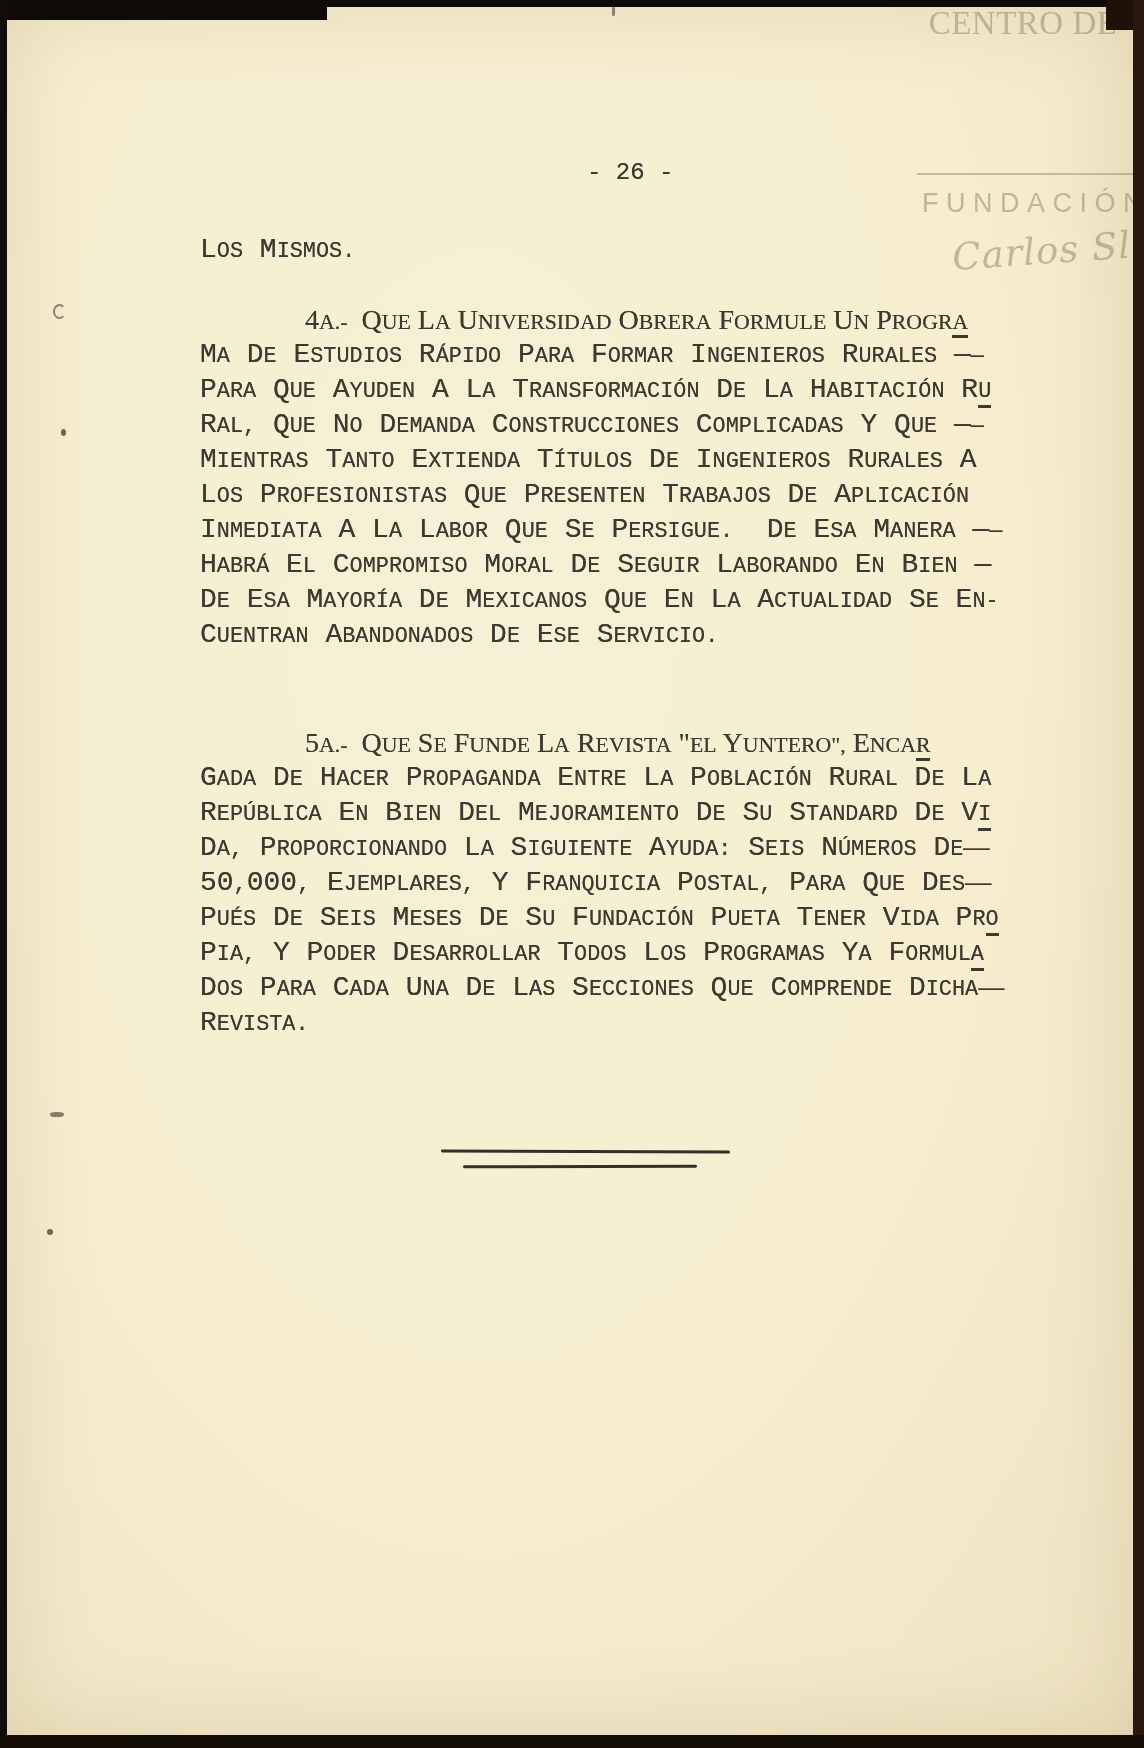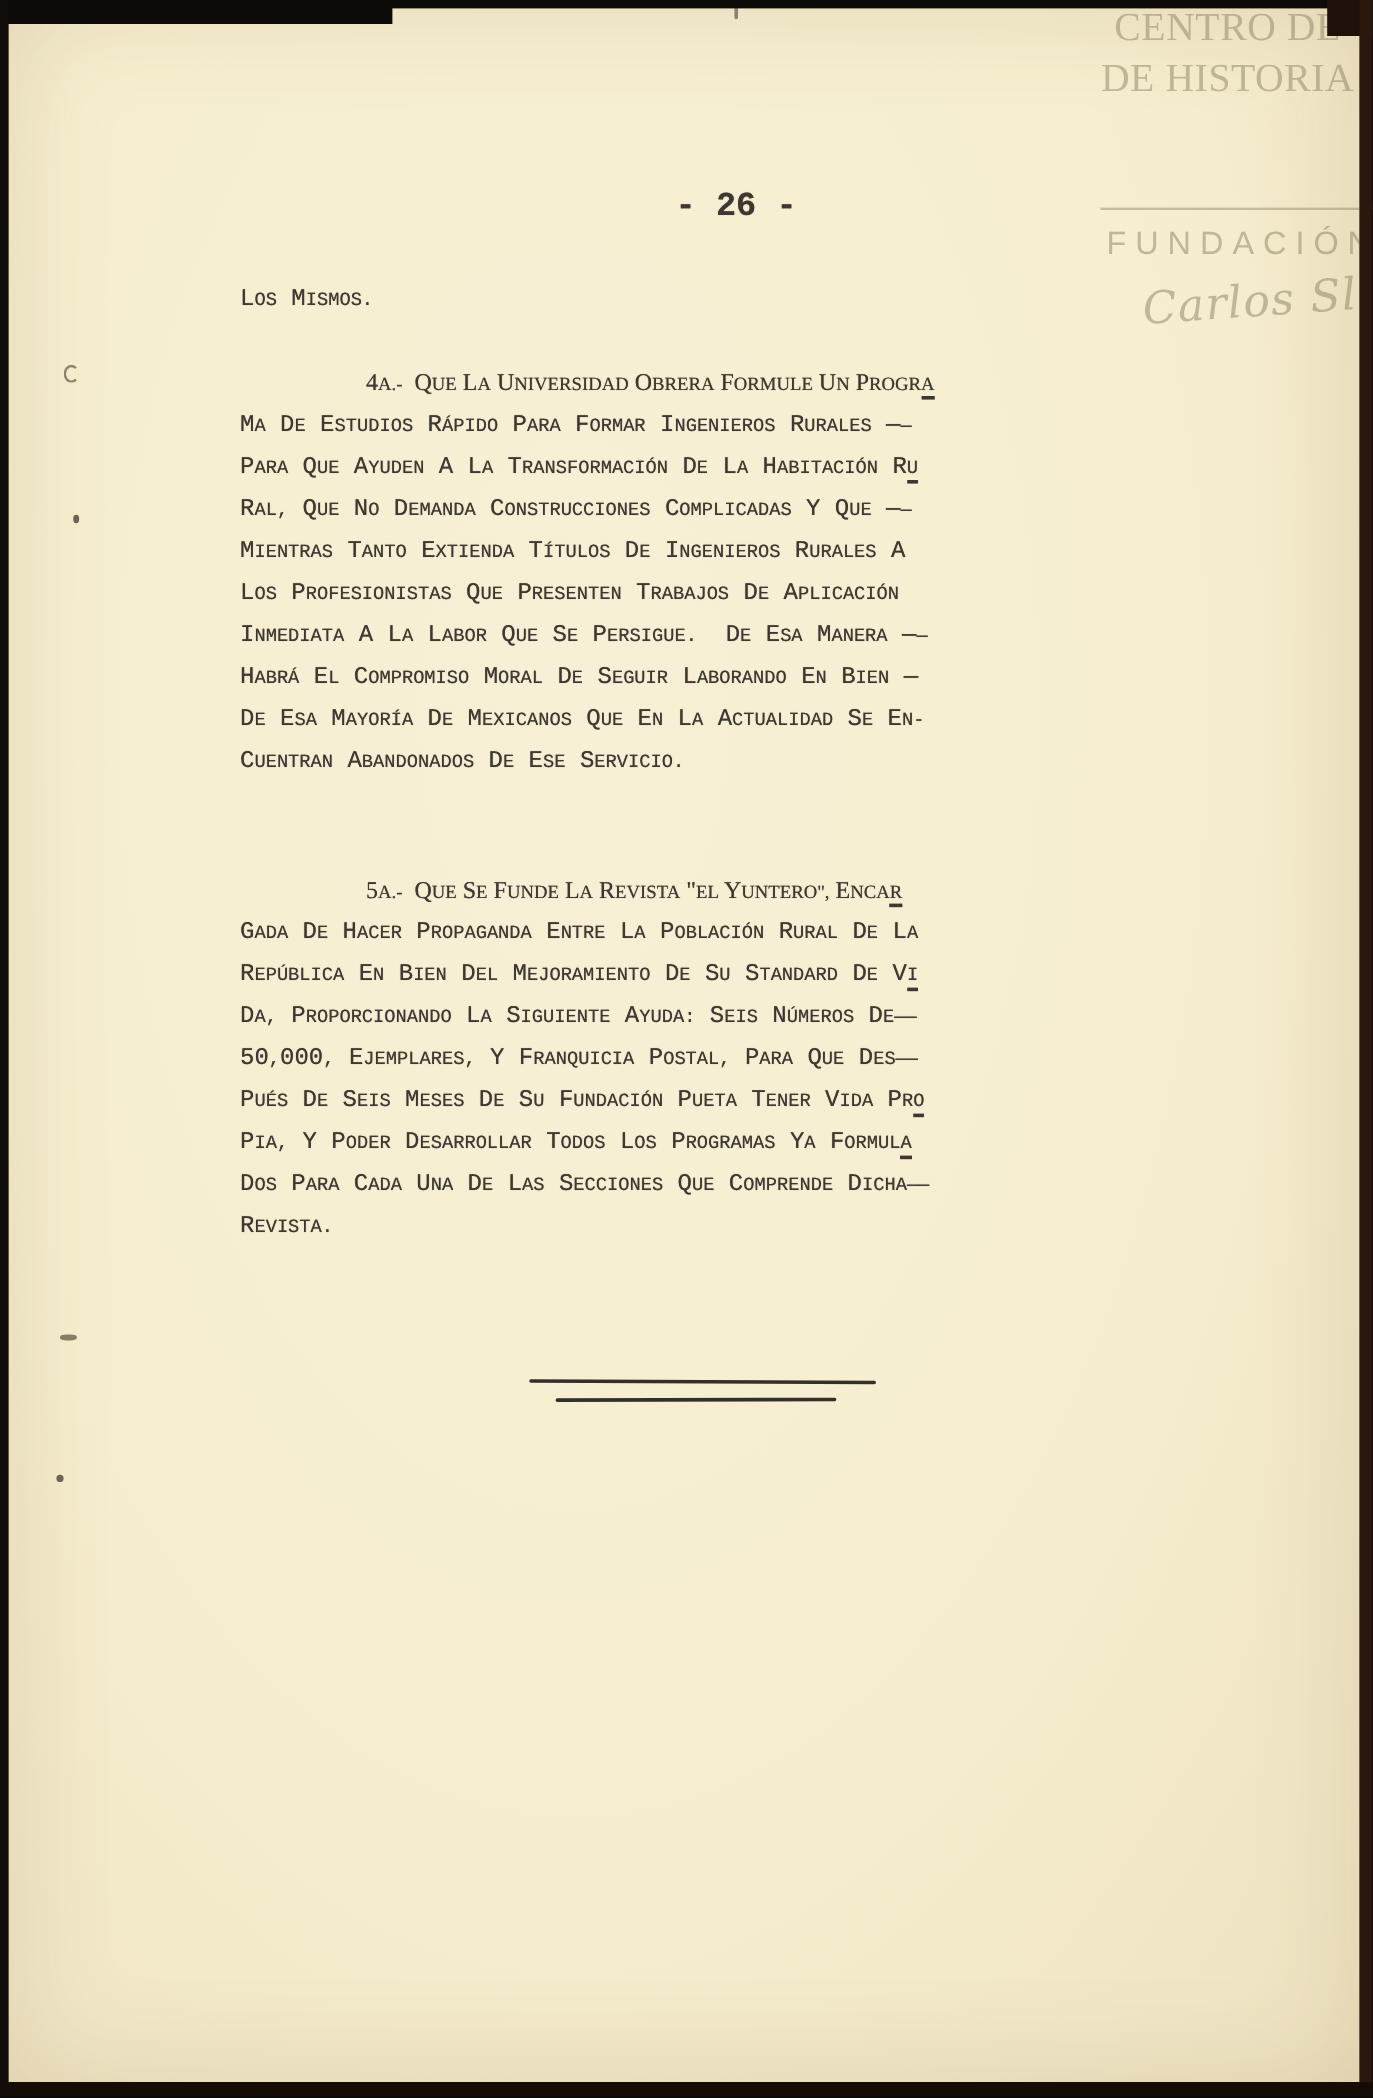--- a/index.html
+++ b/index.html
@@ -34,25 +34,25 @@
     font-size:27px; letter-spacing:7.5px; color:rgba(146,138,108,.55); white-space:nowrap;
   }
   .wm-signature {
     left:952px; top:228px; font-family:"DejaVu Serif", serif; font-style:italic;
     font-size:37px; color:rgba(146,138,108,.55); transform:rotate(-4deg); white-space:nowrap;
     letter-spacing:1px;
   }
 
   
   .typed { position:absolute; z-index:4; color:#3d3830; text-shadow:0 0 .6px rgba(61,56,48,.75); }
-  .page-number { left:563px; top:155px; font-size:28px; line-height:35px; font-weight:bold; white-space:pre; }
+  .page-number { left:587px; top:155px; font-size:24px; line-height:35px; font-weight:normal; white-space:pre; }
   .heading-block { left:200px; top:232px; }
   .para-4a { left:200px; top:302px; }
   .para-5a { left:200px; top:725px; }
-  .tline { white-space:pre; font-size:20px; line-height:35px; height:35px; }
+  .tline { white-space:pre; font-size:28px; line-height:35px; height:35px; }
   .tline .sc { font-size:.78em; }
   .tline u.sc { text-decoration:none; border-bottom:3px solid currentColor; padding-bottom:1px; }
   .indent { text-indent:105px;font-family:Liberation Serif, serif; }
 
   
   .rule { position:absolute; z-index:4; background:#33302a; border-radius:2px; }
   .rule1 { left:441px; top:1150px; width:289px; height:3px; transform:rotate(.25deg); }
   .rule2 { left:463px; top:1165px; width:234px; height:3px; transform:rotate(-.15deg); }
 
   
@@ -64,21 +64,20 @@
   .speck-dot2 { left:47px; top:1229px; width:6px; height:6px; background:#4a443a; border-radius:50%; opacity:.8; }
 </style>
 </head>
 <body>
 
 <div class="scan">
   <div class="paper"></div>
 
   <div class="wm wm-serif">
     <div>CENTRO DE</div>
-    <div>DE HISTORIA</div>
   </div>
   <div class="wm wm-rule"></div>
   <div class="wm wm-foundation">FUNDACIÓN</div>
   <div class="wm wm-signature">Carlos Slim</div>
 
   <div class="typed page-number">- 26 -</div>
   <div class="typed heading-block">
       <div class="tline">L<span class="sc">O</span><span class="sc">S</span> M<span class="sc">I</span><span class="sc">S</span><span class="sc">M</span><span class="sc">O</span><span class="sc">S</span><span class="sc">.</span></div>
     </div>
   <div class="typed para-4a">

